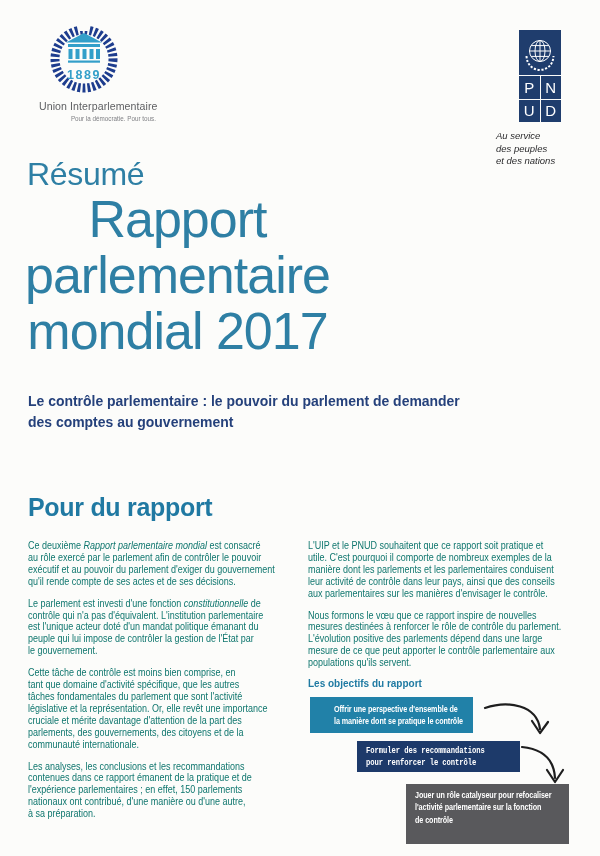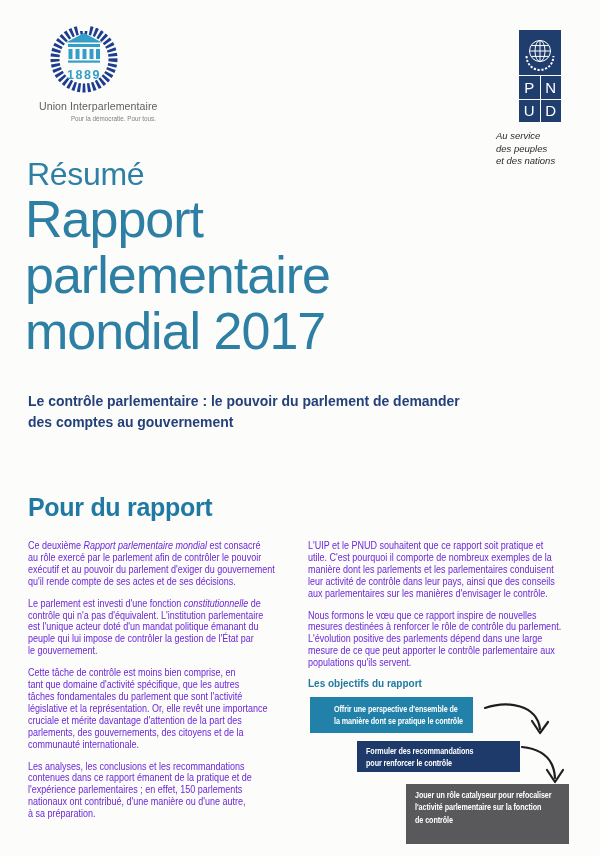--- a/index.html
+++ b/index.html
@@ -26,44 +26,44 @@
              gap:1px;background:#fcfcfa;border-top:1px solid #fcfcfa;}
   .pnud-cell{background:#1f3d6d;color:#fff;display:flex;align-items:center;
              justify-content:center;font-size:15px;font-weight:400;}
   .pnud-tagline{left:496px;top:130px;width:88px;text-align:left;
              font-style:italic;font-size:9.5px;line-height:12.5px;color:#2b2b2d;
              white-space:pre-line;}
 
   
   .kicker{left:27px;top:156px;font-size:32px;color:#2e7fa4;letter-spacing:-0.3px;}
   .big-title{left:25px;top:191px;font-size:52px;line-height:56px;color:#2e7fa4;
-             letter-spacing:-1px;white-space:pre-line;}
+             letter-spacing:-1px;white-space:pre-line;text-align:center;}
   .subtitle{left:28px;top:390px;font-size:15.5px;font-weight:bold;color:#25417b;
              line-height:21px;white-space:pre;transform:scaleX(0.9);
              transform-origin:0 0;}
 
   
   .section-heading{left:28px;top:493px;font-size:25px;font-weight:bold;
              color:#2079a2;letter-spacing:-0.3px;}
 
-  .col{top:540px;color:#6d28d9;}
+  .col{top:540px;color:#0f766e;}
   .col-l{left:28px;width:300px;}
   .col-r{left:308px;width:300px;}
   .para{font-size:10px;line-height:11.9px;margin:0 0 10px 0;white-space:pre;
         transform:scaleX(0.9);transform-origin:0 0;}
   .it{font-style:italic;}
 
   
   .objectives-heading{left:308px;top:678px;font-size:10px;font-weight:bold;
         color:#1f7aa2;}
   .obox{color:#fff;box-sizing:border-box;}
   .obox .txt{font-size:9.6px;font-weight:bold;line-height:12.4px;white-space:pre;
         transform:scaleX(0.75);transform-origin:0 0;letter-spacing:-0.1px;}
   .box1{left:310px;top:697px;width:163px;height:36px;background:#2181a8;padding:6px 0 0 24px;}
-  .box2{left:357px;top:741px;width:163px;height:31px;background:#1d3a6a;padding:4px 16px 0 9px;}
+  .box2{left:357px;top:741px;width:163px;height:31px;background:#1d3a6a;padding:4px 16px 0 9px;font-family:Liberation Mono, monospace;}
   .box3{left:406px;top:784px;width:163px;height:60px;background:#59595c;padding:5px 0 0 9px;}
 
   .arrow1{left:482px;top:699px;}
   .arrow2{left:518px;top:742px;}
 </style>
 </head>
 <body>
 
 <div class="abs ipu">
   <svg class="ipu-emblem" width="76" height="76" viewBox="0 0 76 76">

